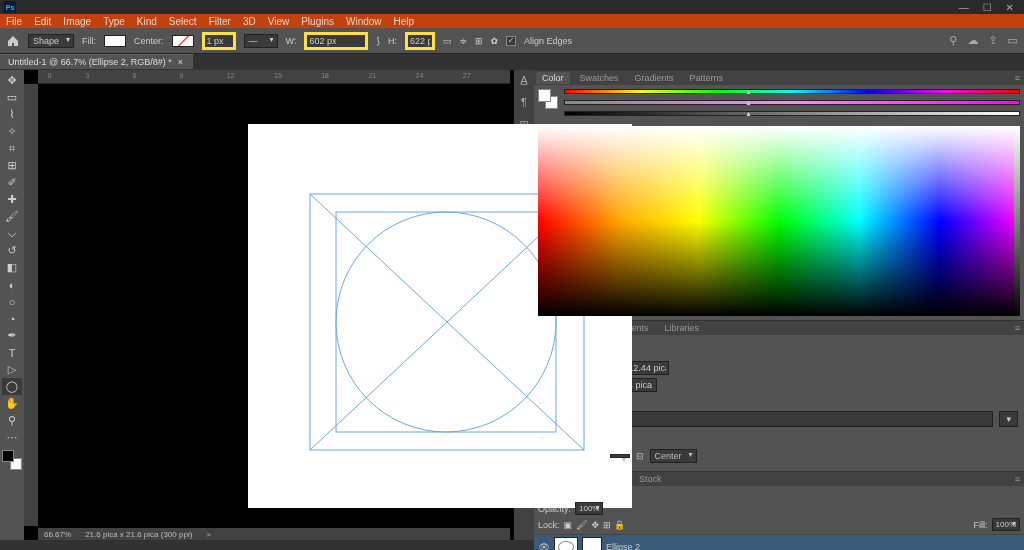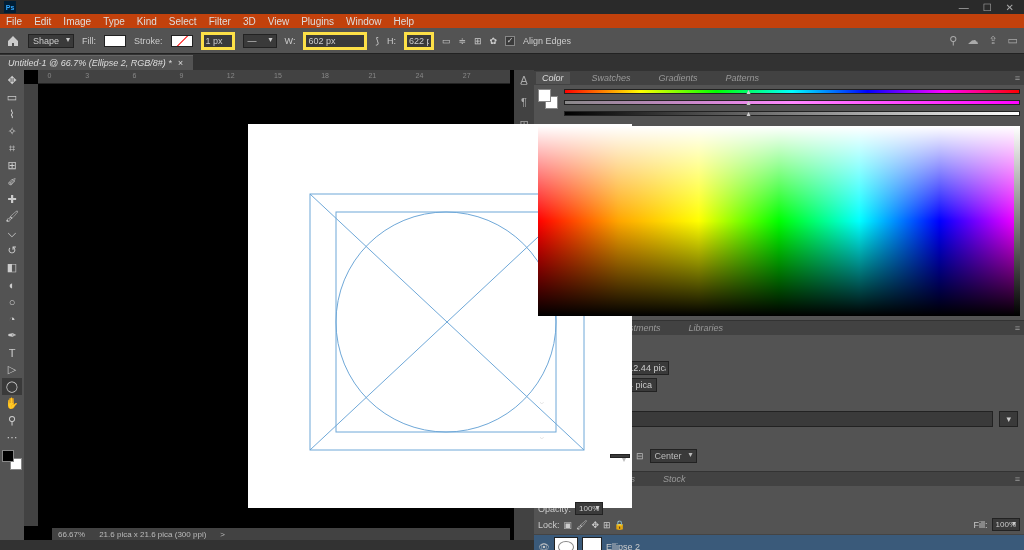--- a/index.html
+++ b/index.html
@@ -24,21 +24,21 @@
 .swatch.white { background: #fff; }
 .swatch.diag { background: #fff; position: relative; overflow: hidden; }
 .swatch.diag::after { content: ""; position: absolute; width: 200%; height: 1px; background: red; top: 50%; left: -50%; transform: rotate(-45deg); }
 .num-input { background: #3a3a3a; border: 3px solid #fde047; width: 34px; padding: 1px 2px; color: #ccc; font-size: 9px; }
 .checkbox { width: 10px; height: 10px; border: 1px solid #888; display: inline-flex; align-items: center; justify-content: center; font-size: 8px; background: #3a3a3a; }
 .optionsbar .label { color: #ccc; }
 .right-icons { margin-left: auto; display: flex; gap: 10px; align-items: center; }
 .right-icons span { font-size: 11px; color: #aaa; cursor: pointer; }
 
 
-.doctab-row { height: 16px; background: #323232; display: flex; align-items: center; font-style: italic; }
+.doctab-row { height: 16px; background: #323232; display: flex; align-items: flex-start; }
 .doctab { background: #535353; padding: 2px 10px 2px 8px; font-size: 9px; color: #ddd; display: flex; align-items: center; gap: 6px; border-top: 1px solid #666; }
 .doctab .close { font-size: 9px; cursor: pointer; }
 
 
 .main { position: absolute; top: 70px; bottom: 10px; left: 0; right: 0; display: flex; }
 
 
 .toolbox { width: 24px; background: #535353; display: flex; flex-direction: column; align-items: center; padding-top: 2px; gap: 0; }
 .toolbox .tool { width: 20px; height: 17px; display: flex; align-items: center; justify-content: center; font-size: 11px; color: #ccc; cursor: pointer; position: relative; }
 .toolbox .tool.active { background: #3a3a3a; }
@@ -50,29 +50,29 @@
 .canvas-area { flex: 1; background: #000; position: relative; display: flex; flex-direction: column; }
 .ruler-h { height: 14px; background: #424242; border-bottom: 1px solid #222; position: relative; overflow: hidden; font-size: 7px; color: #888; margin-left: 14px; margin-right: 4px; }
 .ruler-h span { position: absolute; top: 2px; }
 .ruler-v { position: absolute; left: 0; top: 14px; bottom: 14px; width: 14px; background: #424242; }
 .canvas-inner { flex: 1; position: relative; margin-left: 14px; }
 .artboard { position: absolute; background: #fff; }
 
 .stroke-blue { stroke: #6fa8d8; stroke-width: 1; fill: none; }
 
 
-.statusbar { height: 12px; background: #424242; display: flex; align-items: center; padding: 0 6px; gap: 14px; font-size: 8px; color: #bbb; margin-left: 28px; margin-right: 4px; }
+.statusbar { height: 12px; background: #424242; display: flex; align-items: center; padding: 0 6px; gap: 14px; font-size: 8px; color: #bbb; margin-left: 14px; margin-right: 4px; }
 
 
 .right-col { width: 178px; background: #535353; display: flex; flex-direction: column; }
 .right-strip { width: 20px; background: #424242; display: flex; flex-direction: column; align-items: center; padding-top: 4px; gap: 10px; font-size: 11px; color: #aaa; }
 .right-panels { flex: 1; display: flex; flex-direction: column; }
 
 .panel { background: #535353; border-top: 1px solid #333; }
-.panel-tabs { display: flex; gap: 16px; background: #424242; height: 14px; align-items: center; padding-left: 2px; font-style: italic; }
+.panel-tabs { display: flex; gap: 4px; background: #424242; height: 14px; align-items: center; padding-left: 2px; }
 .panel-tabs span { padding: 1px 6px; font-size: 9px; color: #999; cursor: pointer; }
 .panel-tabs span.active { color: #ddd; background: #535353; }
 .panel-tabs .menu { margin-left: auto; padding-right: 4px; cursor: pointer; }
 
 
 .color-panel-body { padding: 4px; }
 .color-fgbg { float: left; width: 20px; height: 20px; position: relative; margin-right: 6px; }
 .color-fgbg .bg { position: absolute; right: 0; bottom: 0; width: 13px; height: 13px; background: #fff; border: 1px solid #888; }
 .color-fgbg .fg { position: absolute; left: 0; top: 0; width: 13px; height: 13px; background: #fff; border: 1px solid #888; }
 .hue-sliders { margin-left: 26px; }
@@ -142,21 +142,21 @@
 
 <div class="optionsbar">
   <span class="home">
     <svg width="12" height="12" viewBox="0 0 12 12">
         <path d="M1 6 L6 1 L11 6 L11 11 L7 11 L7 8 L5 8 L5 11 L1 11 Z" fill="#ccc"></path>
       </svg>
   </span>
   <span class="dropdown">Shape</span>
   <span class="label">Fill:</span>
   <span class="swatch white"></span>
-  <span class="label">Stroke:</span>
+  <span class="label">Center:</span>
   <span class="swatch diag"></span>
   <input class="num-input" value="1 px" style="">
   <span class="dropdown" style="width:34px">—</span>
   <span class="label">W:</span>
   <input class="num-input" style="width: 64px;" value="602 px">
   <span>⟆</span>
   <span class="label">H:</span>
   <input class="num-input" style="width: 30px;" value="622 px">
   <span>▭</span>
   <span>≑</span>

